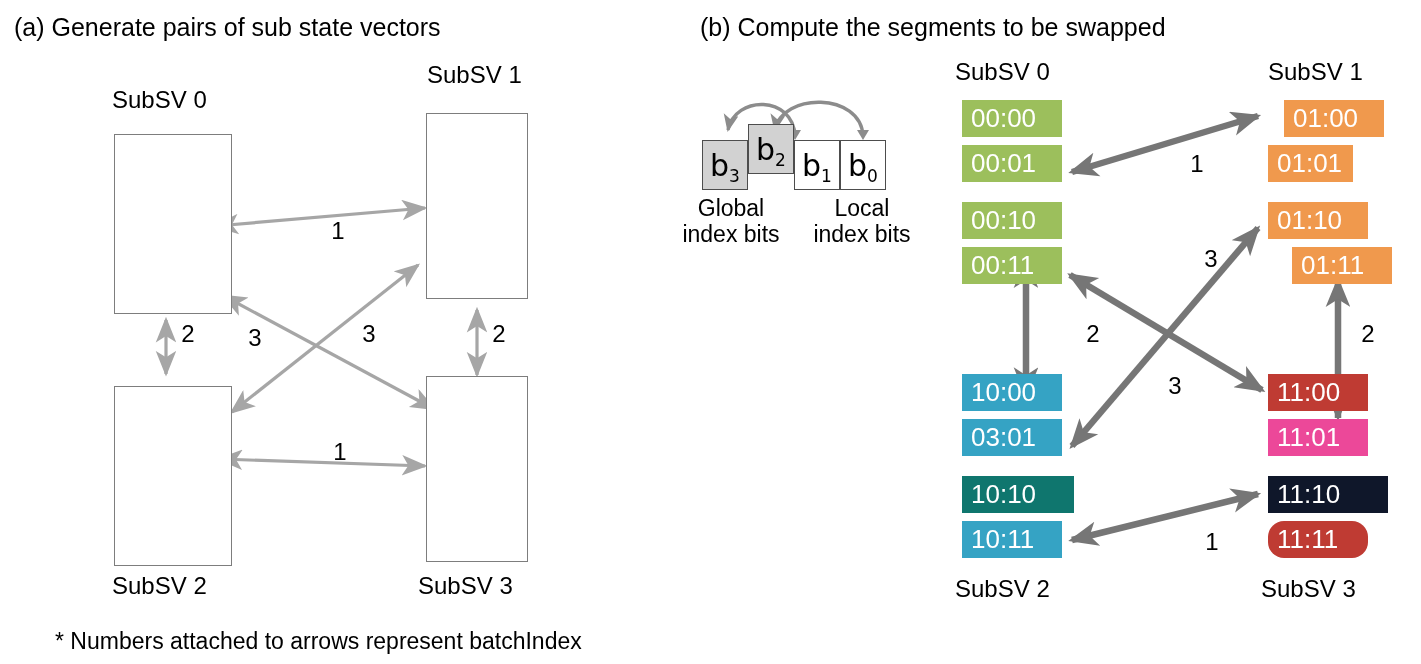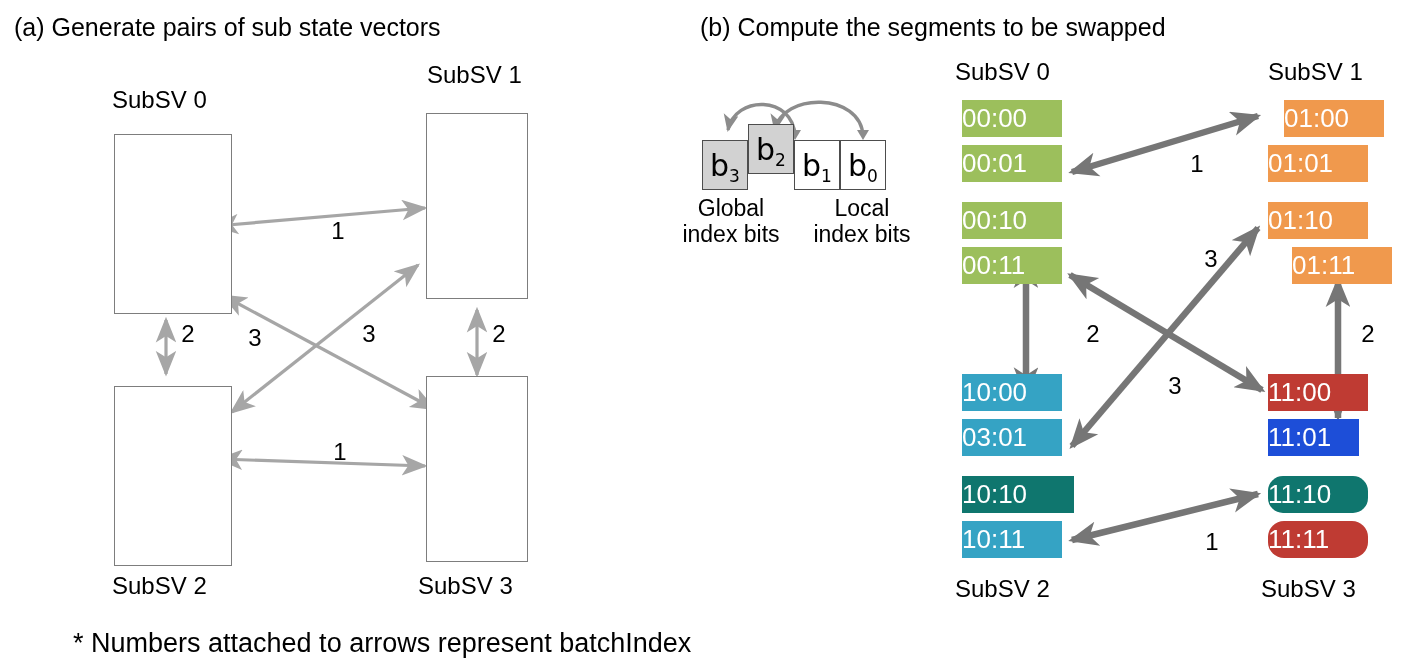--- a/index.html
+++ b/index.html
@@ -17,33 +17,33 @@
   }
   .box{
     border:1.6px solid #7d7d7d;background:#ffffff;box-sizing:border-box;
   }
   .num{
     font-size:24px;font-weight:400;white-space:nowrap;text-align:center;
   }
   .seg{
     color:#ffffff;font-size:26px;font-weight:400;
     display:flex;align-items:center;
-    box-sizing:border-box;
+    padding-left:9px;box-sizing:border-box;
     letter-spacing:0px;
   }
   .bitbox{
     border:1.5px solid #4d4d4d;box-sizing:border-box;
     display:flex;align-items:center;justify-content:center;
     font-size:30px;font-family:"DejaVu Sans",sans-serif;
   }
   .bitbox sub{font-size:17px;vertical-align:baseline;position:relative;top:6px;}
   .bitcap{
     font-size:23px;text-align:center;line-height:1.12;white-space:nowrap;
   }
-  .footnote{font-size:27px;white-space:nowrap;margin-left:18px;}
+  .footnote{font-size:23px;white-space:nowrap;}
   svg{position:absolute;left:0;top:0;overflow:visible;}
 </style>
 </head>
 <body>
 
 <div class="abs panel-title" style="left:14px;top:13px;">(a) Generate pairs of sub state vectors</div>
 
 <svg width="1421" height="664">
   <defs>
     <marker id="ahLight" markerWidth="9" markerHeight="9" refX="7.2" refY="3.2" orient="auto" markerUnits="strokeWidth">
@@ -145,33 +145,33 @@
 </svg>
 
 <div class="abs sv-label" style="left:955px;top:58px;width:116px;">SubSV 0</div>
 <div class="abs seg" style="left:962px;top:100px;width:100px;height:37px;background:#9cbf5c;">00:00</div>
 <div class="abs seg" style="left:962px;top:145px;width:100px;height:37px;background:#9cbf5c;">00:01</div>
 <div class="abs seg" style="left:962px;top:202px;width:100px;height:37px;background:#9cbf5c;">00:10</div>
 <div class="abs seg" style="left:962px;top:247px;width:100px;height:37px;background:#9cbf5c;">00:11</div>
 
 <div class="abs sv-label" style="left:1268px;top:58px;width:116px;">SubSV 1</div>
 <div class="abs seg" style="left:1268px;top:100px;width:100px;height:37px;background:#f0994d;margin-left:16px;">01:00</div>
-<div class="abs seg" style="left:1268px;top:145px;width:100px;height:37px;background:#f0994d;text-align:right;">01:01</div>
+<div class="abs seg" style="left:1268px;top:145px;width:85px;height:37px;background:#f0994d;text-align:right;">01:01</div>
 <div class="abs seg" style="left:1268px;top:202px;width:100px;height:37px;background:#f0994d;">01:10</div>
 <div class="abs seg" style="left:1268px;top:247px;width:100px;height:37px;background:#f0994d;margin-left:24px;">01:11</div>
 
 <div class="abs seg" style="left:962px;top:374px;width:100px;height:37px;background:#35a3c4;">10:00</div>
 <div class="abs seg" style="left:962px;top:419px;width:100px;height:37px;background:#35a3c4;">03:01</div>
 <div class="abs seg" style="left:962px;top:476px;width:112px;height:37px;background:#0f766e;">10:10</div>
 <div class="abs seg" style="left:962px;top:521px;width:100px;height:37px;background:#35a3c4;">10:11</div>
 <div class="abs sv-label" style="left:955px;top:575px;width:116px;">SubSV 2</div>
 
 <div class="abs seg" style="left:1268px;top:374px;width:100px;height:37px;background:#bf3b33;">11:00</div>
-<div class="abs seg" style="left:1268px;top:419px;width:91px;height:37px;background:#1d4ed8;">11:01</div>
-<div class="abs seg" style="left:1268px;top:476px;width:100px;height:37px;background:#0f766e;border-radius:15px;">11:10</div>
+<div class="abs seg" style="left:1268px;top:419px;width:100px;height:37px;background:#ec4899;">11:01</div>
+<div class="abs seg" style="left:1268px;top:476px;width:120px;height:37px;background:#0f172a;">11:10</div>
 <div class="abs seg" style="left:1268px;top:521px;width:100px;height:37px;background:#bf3b33;border-radius:16px;">11:11</div>
 <div class="abs sv-label" style="left:1261px;top:575px;width:116px;">SubSV 3</div>
 
 <div class="abs num" style="left:1185px;top:150px;width:24px;">1</div>
 <div class="abs num" style="left:1081px;top:320px;width:24px;">2</div>
 <div class="abs num" style="left:1356px;top:320px;width:24px;">2</div>
 <div class="abs num" style="left:1199px;top:245px;width:24px;">3</div>
 <div class="abs num" style="left:1163px;top:372px;width:24px;">3</div>
 <div class="abs num" style="left:1200px;top:528px;width:24px;">1</div>
 

